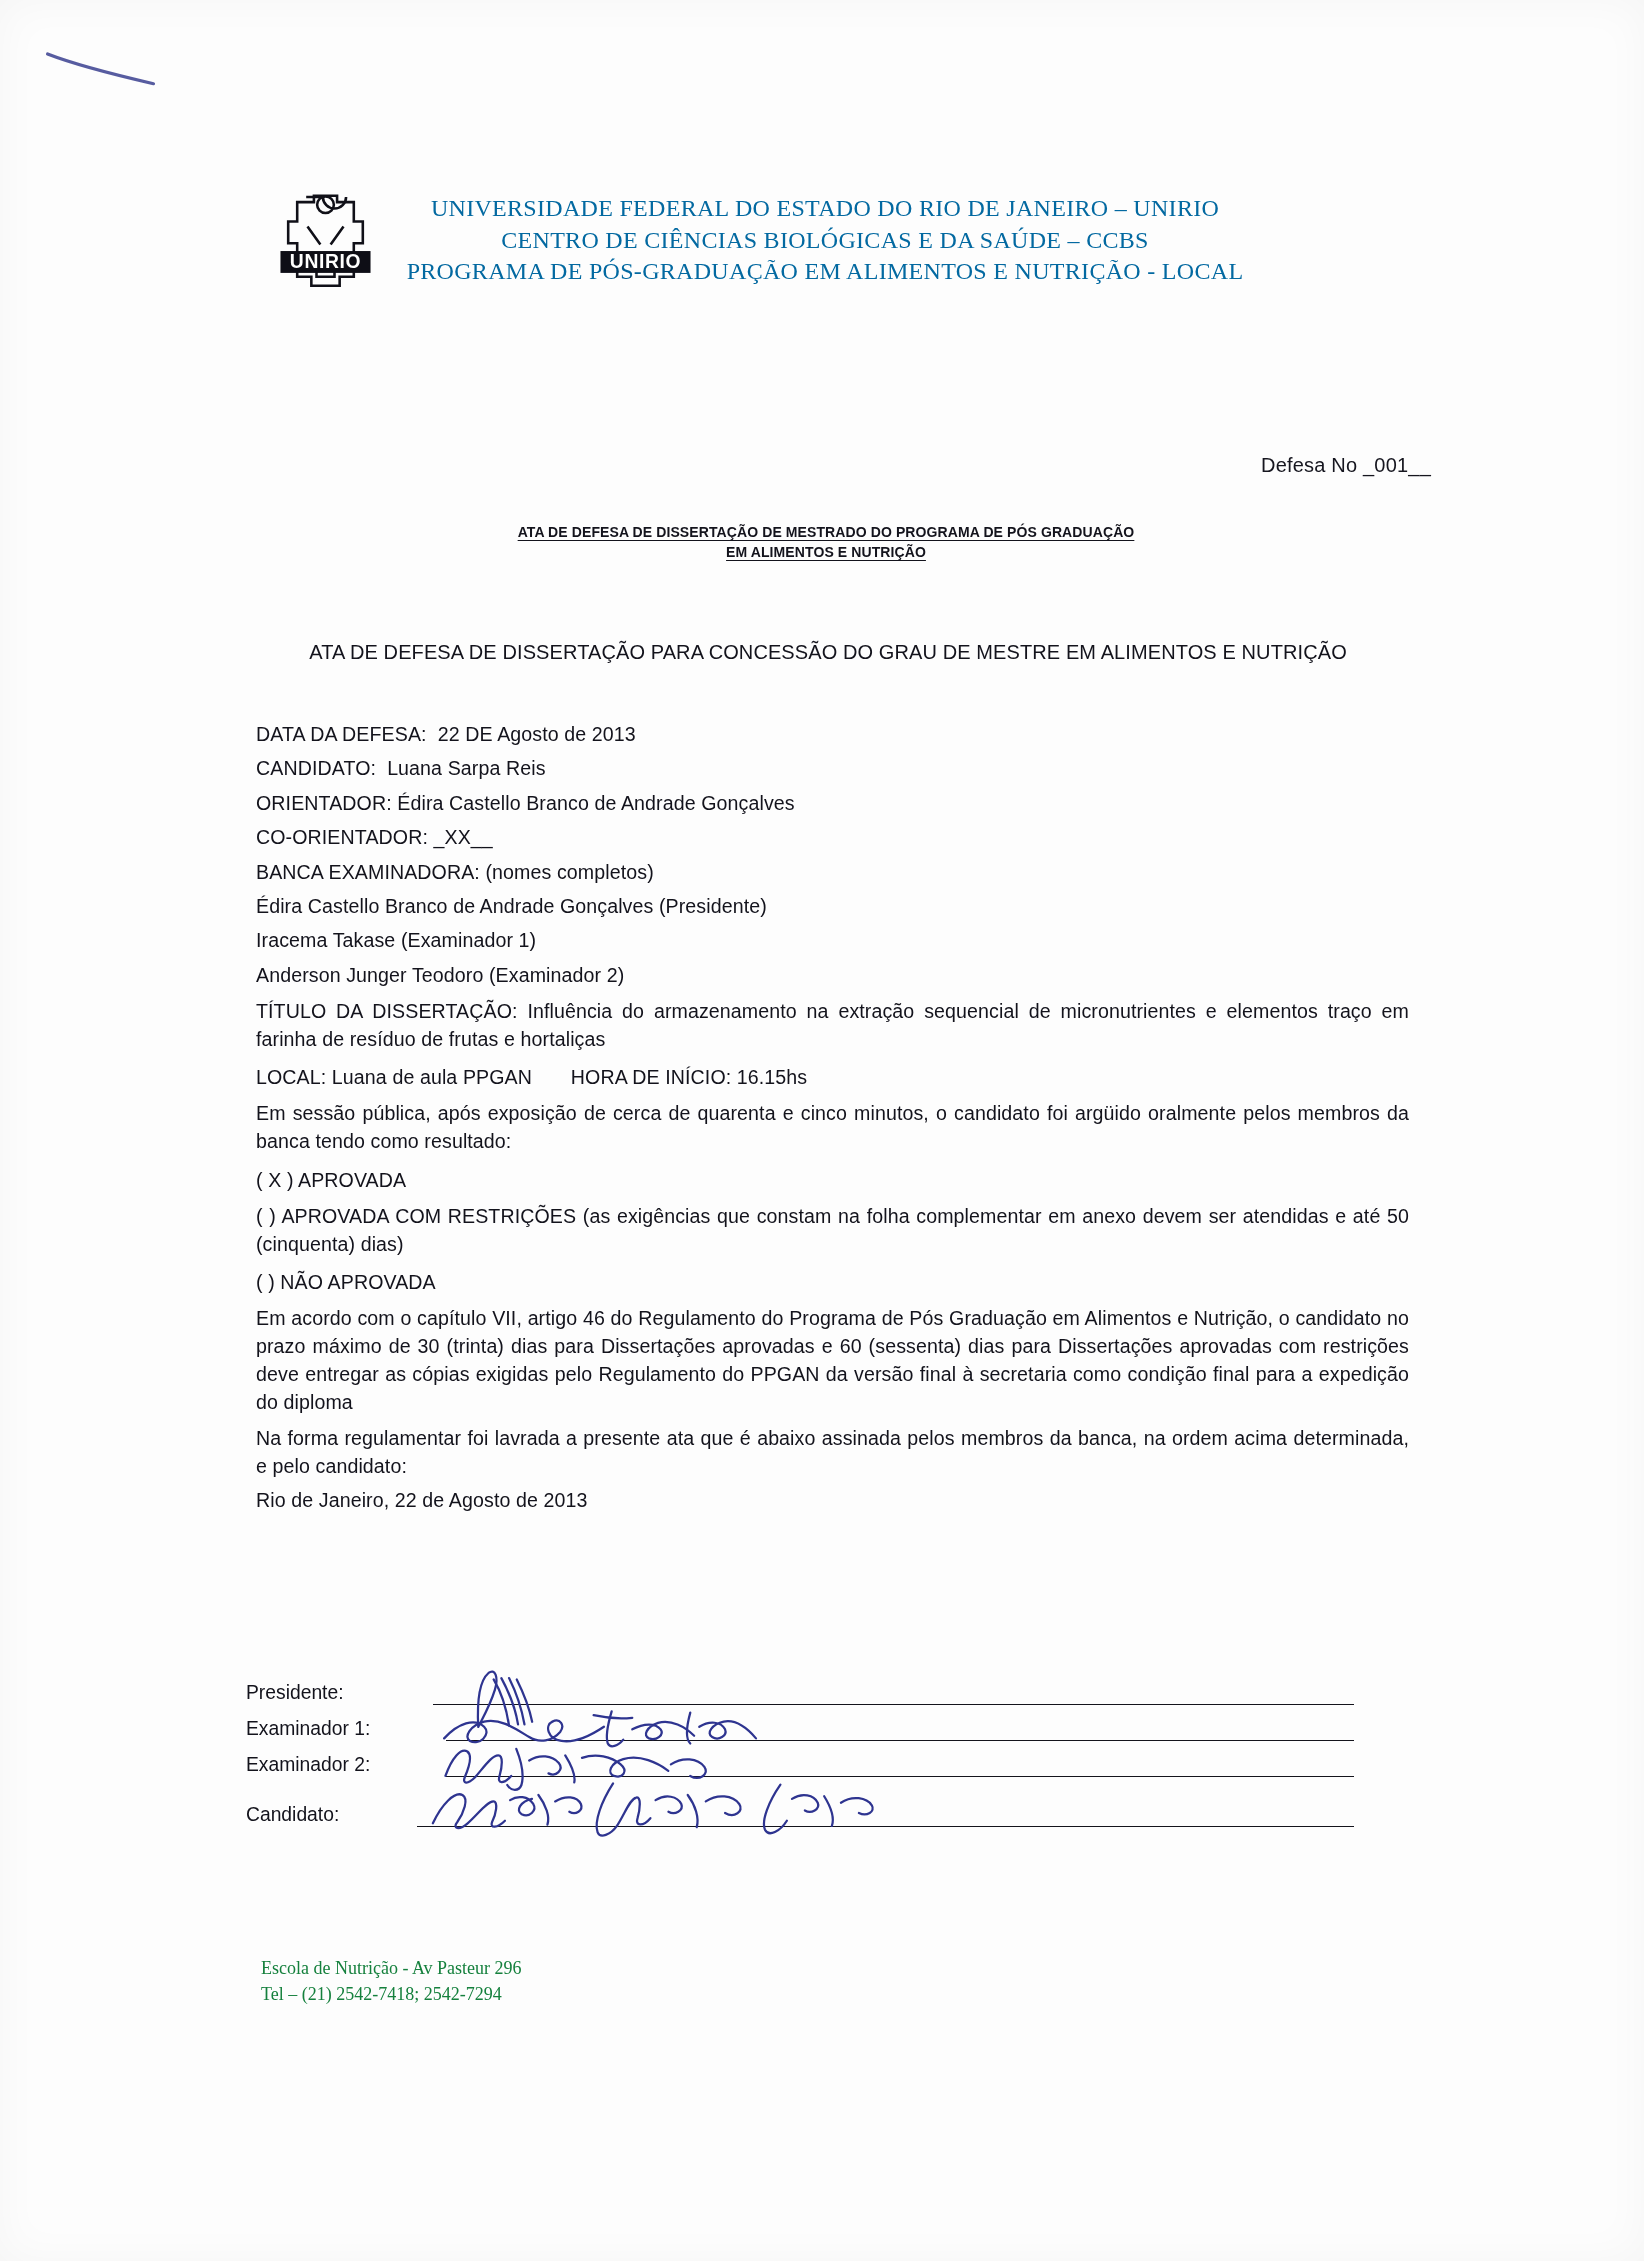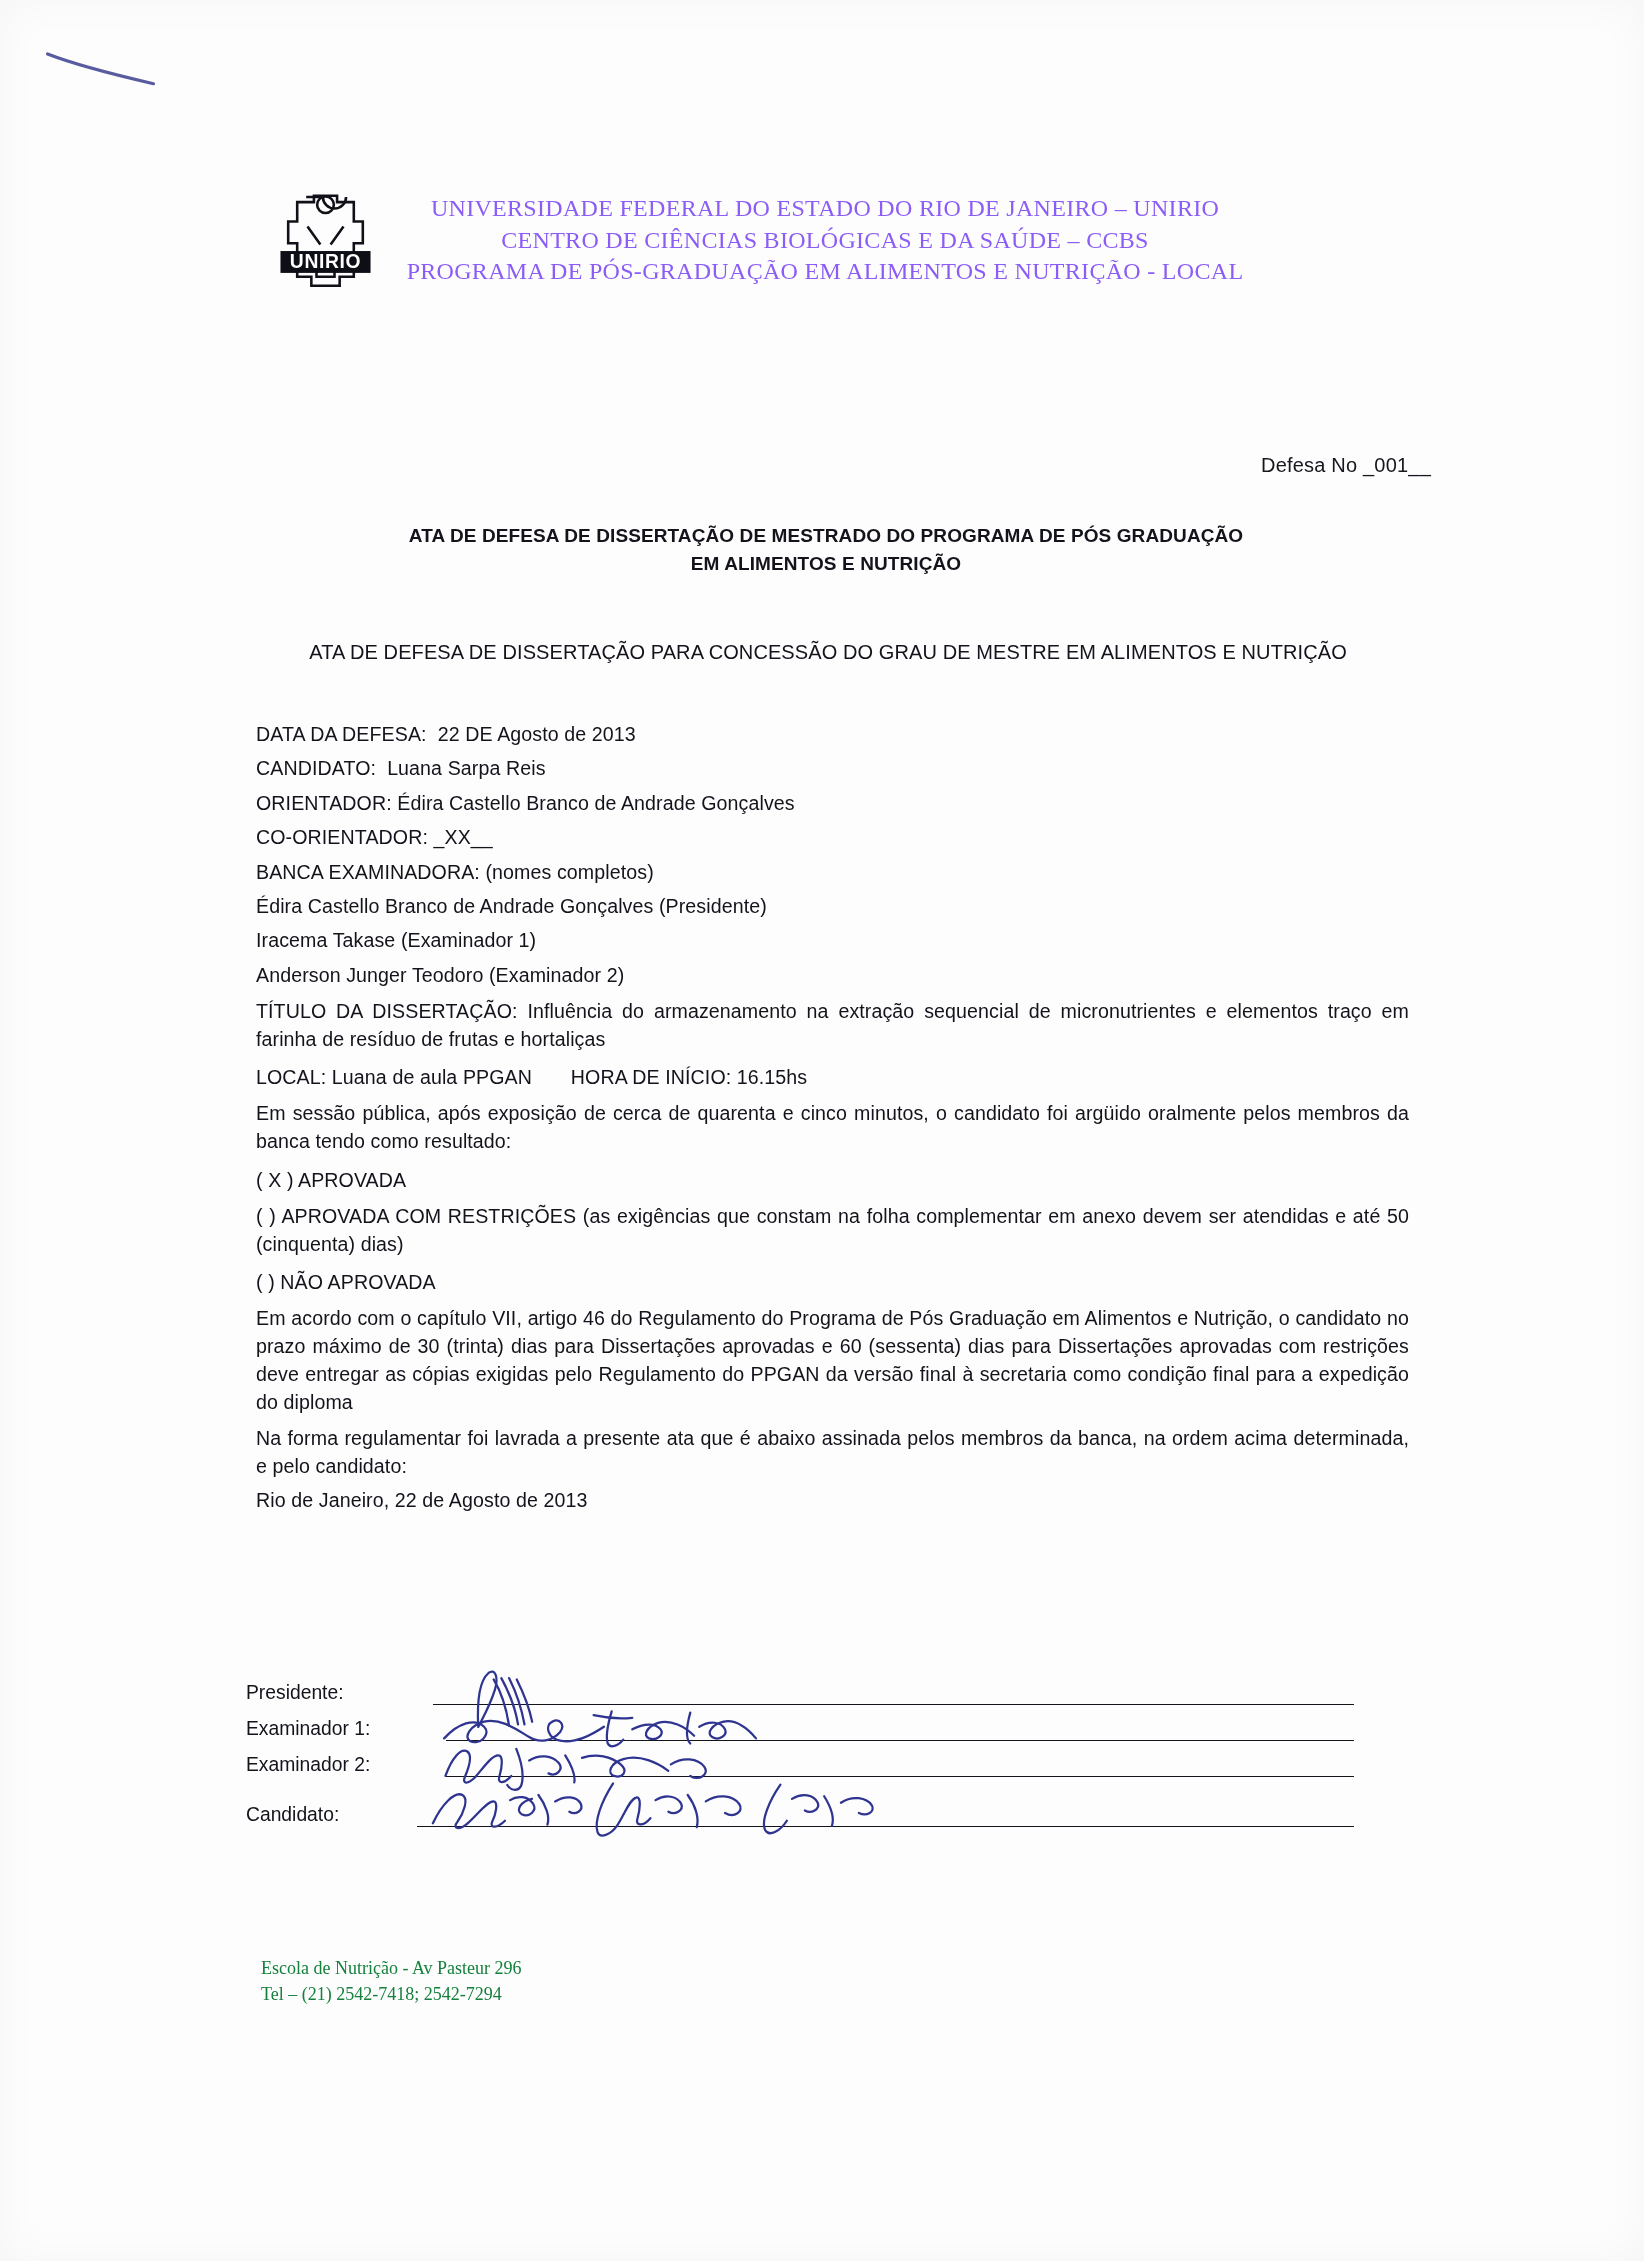--- a/index.html
+++ b/index.html
@@ -44,21 +44,21 @@
     position: absolute;
     left: 258px;
     top: 193px;
     width: 1134px;
   }
   .header-line {
     font-family: "Liberation Serif", serif;
     font-size: 24px;
     letter-spacing: 0.3px;
     text-align: center;
-    color: #8b5cf6;
+    color: #0369a1;
     line-height: 1.32;
   }
 
   .logo {
     position: absolute;
     left: 261px;
     top: 188px;
     width: 129px;
     height: 119px;
   }
@@ -73,22 +73,23 @@
   }
 
   .title-block {
     position: absolute;
     left: 256px;
     top: 522px;
     width: 1140px;
     text-align: center;
   }
   .title-block .t {
-    font-size: 19px;
+    font-size: 14px;
     font-weight: bold;
+    text-decoration: underline;
     text-underline-offset: 2.6px;
     line-height: 1.45;
     letter-spacing: 0.1px;
   }
 
   .subtitle {
     position: absolute;
     left: 303px;
     top: 638px;
     width: 1050px;

